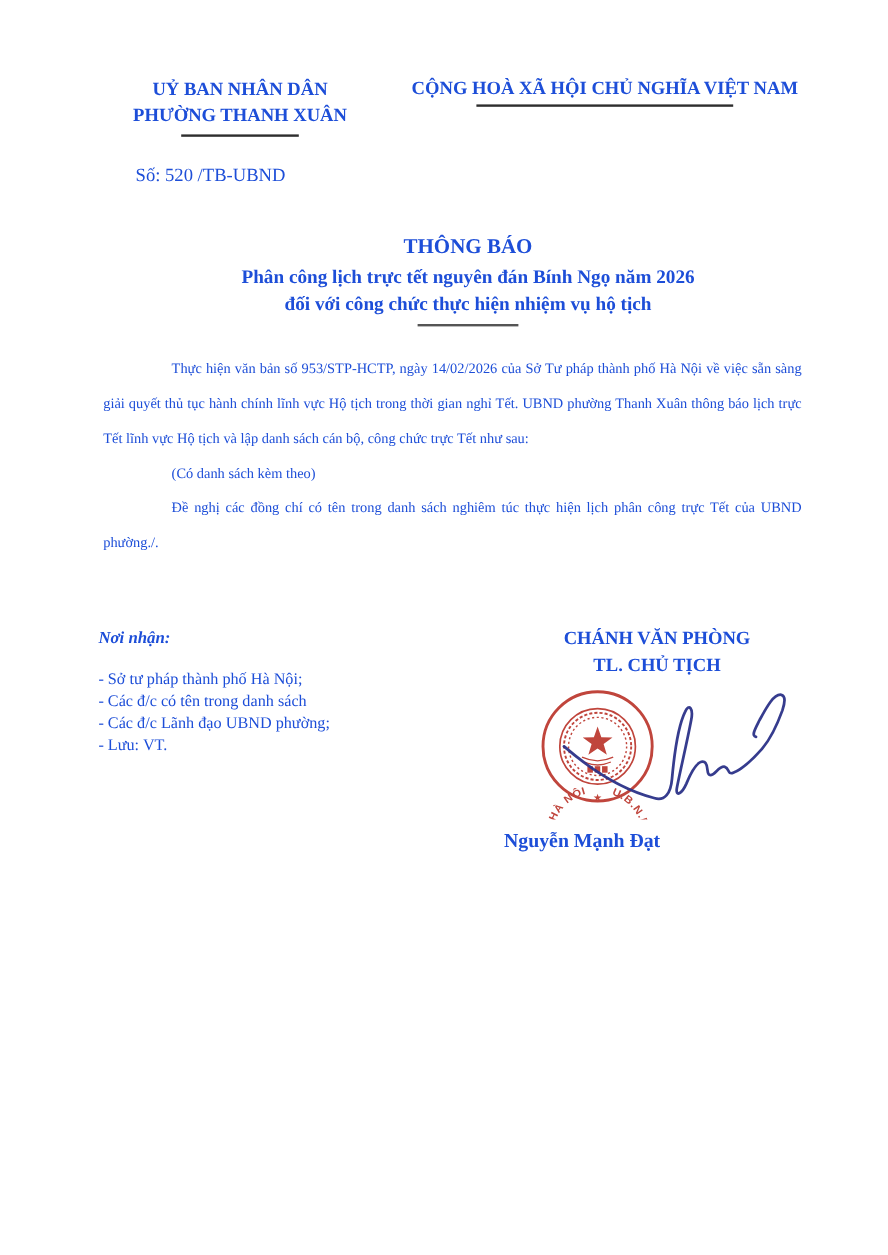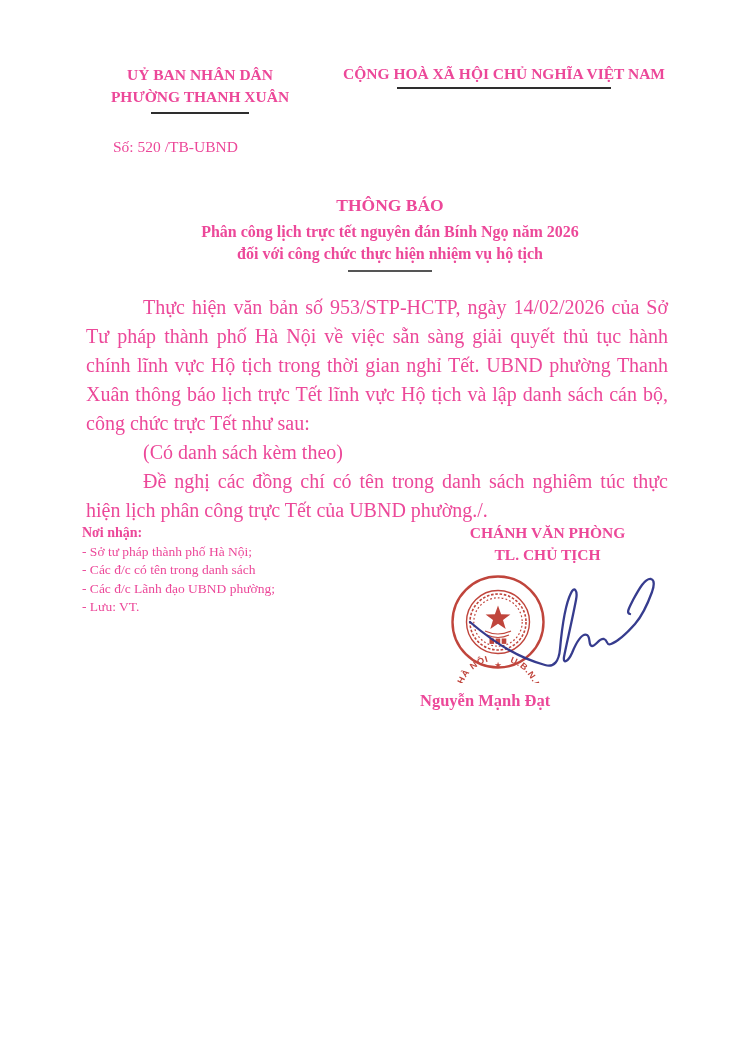--- a/index.html
+++ b/index.html
@@ -1,42 +1,42 @@
 <!DOCTYPE html>
 <html><head>
 <meta charset="utf-8">
 <style>
   html,body{margin:0;padding:0;background:#fff;}
   .page{
     position:relative;width:740px;height:1046px;background:#ffffff;overflow:hidden;
-    font-family:"Liberation Serif","DejaVu Serif",serif;color:#ec4899;
+    font-family:"Liberation Serif","DejaVu Serif",serif;color:#1d4ed8;
   }
   
   .hdr-left{position:absolute;left:85px;top:64px;width:230px;text-align:center;
     font-weight:bold;font-size:15.5px;line-height:22px;}
   .hdr-left .rule{width:98px;margin:4px auto 0;border-top:2px solid #2e2e2e;}
   .hdr-right{position:absolute;left:318px;top:62px;width:372px;text-align:center;
     font-weight:bold;font-size:15.5px;line-height:23px;}
   .hdr-right .rule{width:214px;margin:2px auto 0;border-top:2px solid #2e2e2e;}
   .doc-number{position:absolute;left:113px;top:138px;font-size:15.5px;font-family:Liberation Serif, serif;}
   .place-date{position:absolute;left:318px;top:137px;width:372px;text-align:center;
     font-style:italic;font-size:15.5px;white-space:pre;}
   
   .title-block{position:absolute;left:95px;top:195px;width:590px;text-align:center;font-weight:bold;}
   .doc-title{font-size:17.5px;margin:0 0 5px 0;}
   .doc-subtitle{font-size:16px;line-height:22px;margin:0;}
   .title-block .rule{width:84px;margin:5px auto 0;border-top:2px solid #555;}
   
-  .body-block{position:absolute;left:86px;top:293px;width:582px;font-size:20px;
+  .body-block{position:absolute;left:86px;top:293px;width:582px;font-size:12px;
     line-height:29px;text-align:justify;}
   .body-block p{margin:0;text-indent:57px;}
   .body-block p.noj{text-align:left;}
   
   .recipients{position:absolute;left:82px;top:524px;font-size:13.5px;line-height:18.5px;}
-  .recipients .label{font-weight:bold;font-size:14px;margin-bottom:0;}
+  .recipients .label{font-weight:bold;font-style:italic;font-size:14px;margin-bottom:14px;}
   .signer{position:absolute;left:440px;top:522px;width:215px;text-align:center;
     font-weight:bold;font-size:15.5px;line-height:22px;}
   .signer-name{position:absolute;left:420px;top:691px;width:255px;
     font-weight:bold;font-size:16.5px;}
   .seal-svg{position:absolute;left:437px;top:561px;width:122px;height:122px;}
   .sig-svg{position:absolute;left:450px;top:565px;width:215px;height:110px;}
 </style>
 </head>
 <body>
 

